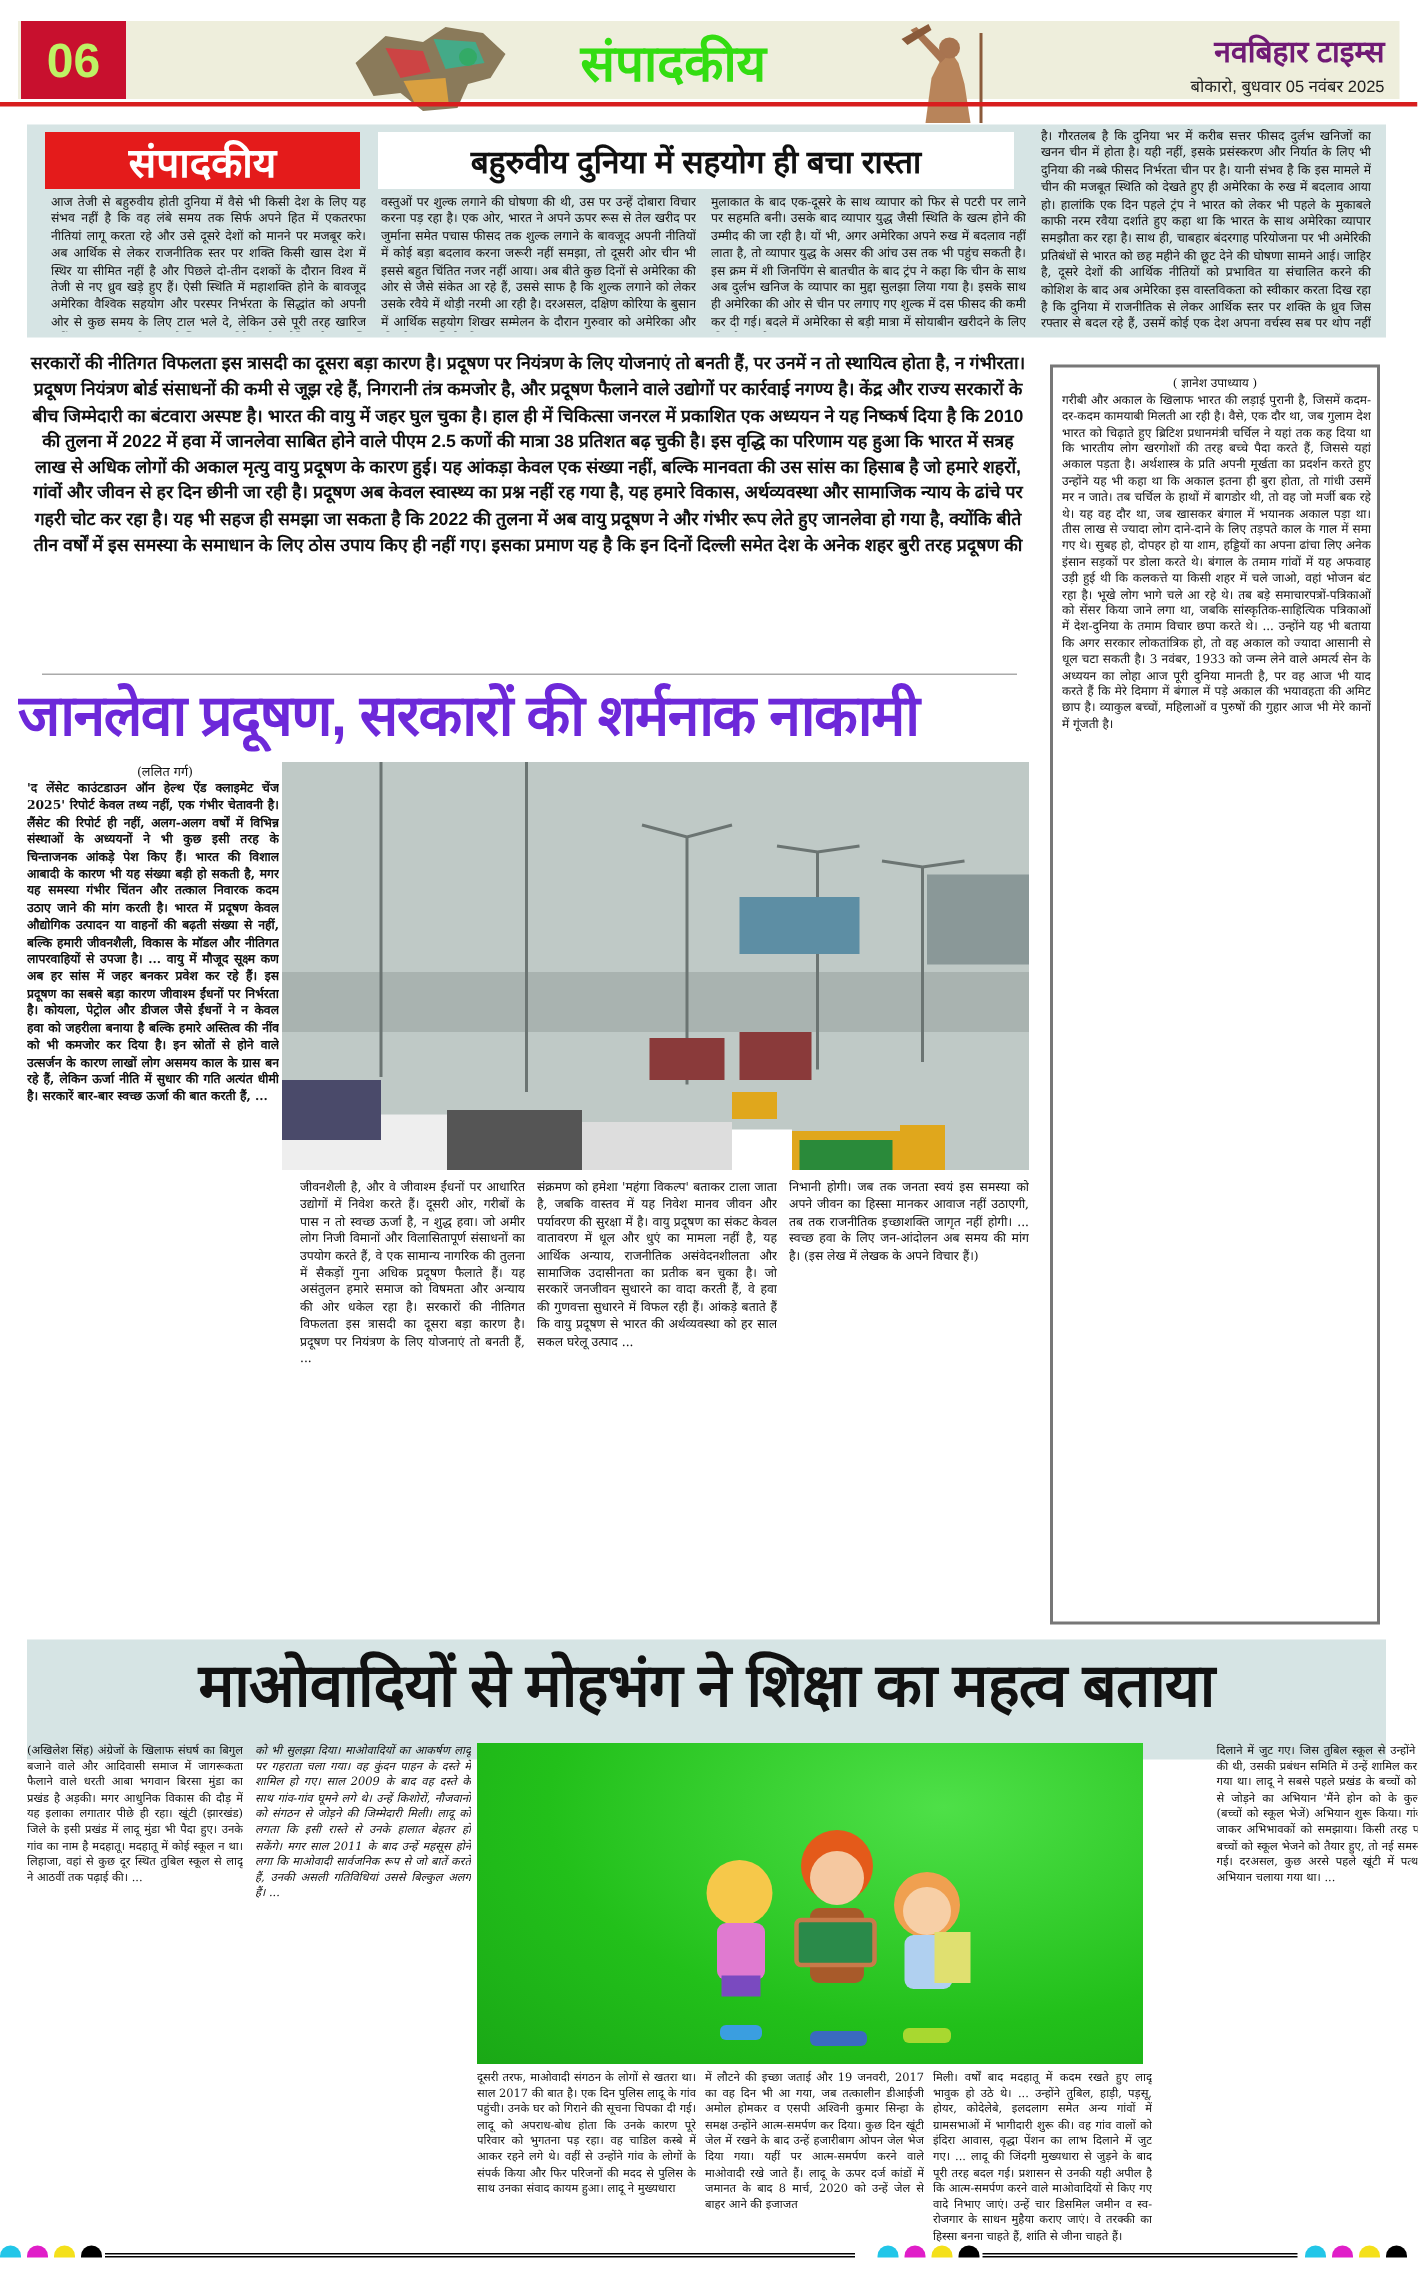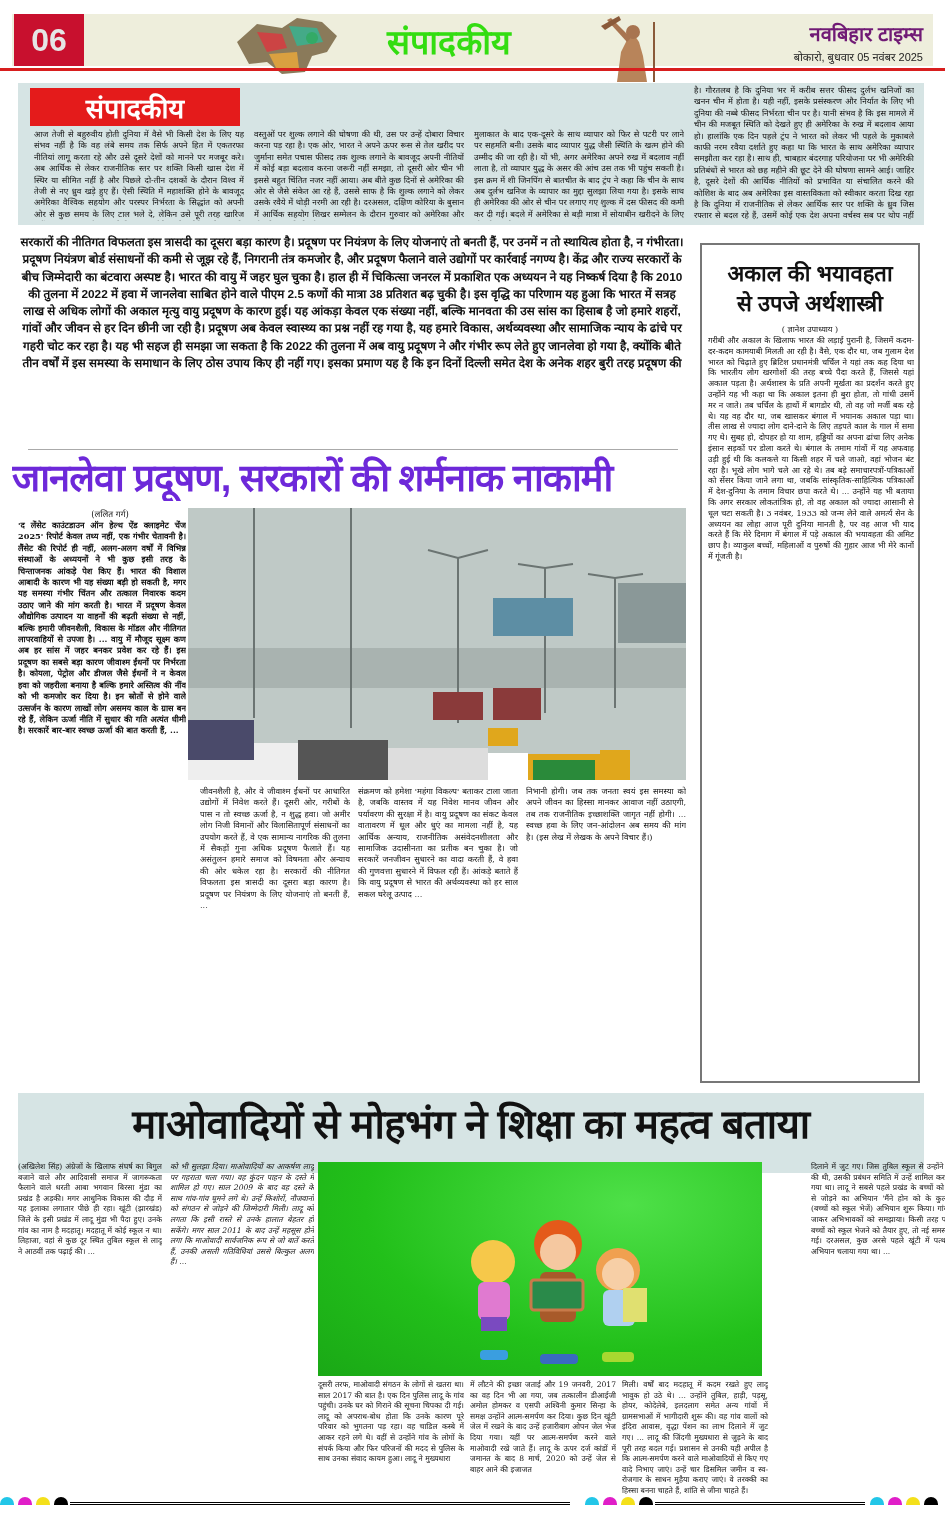--- a/index.html
+++ b/index.html
@@ -1,20 +1,20 @@
 <!DOCTYPE html>
 <html><head>
 <meta charset="utf-8">
 <style>
   * { box-sizing: border-box; margin: 0; padding: 0; }
   body { width: 945px; height: 1518px; background: #fff; font-family: "DejaVu Sans", sans-serif; color: #111; position: relative; overflow: hidden; }
 
   
   .masthead { position: absolute; left: 12px; top: 14px; width: 921px; height: 52px; background: #eeeedc; }
-  .page-num { position: absolute; left: 2px; top: 0; width: 70px; height: 52px; background: #c8102e; color: #e5e5e5; font: bold 32px "Liberation Sans", sans-serif; display: flex; align-items: center; justify-content: center; }
+  .page-num { position: absolute; left: 2px; top: 0; width: 70px; height: 52px; background: #c8102e; color: #bef264; font: bold 32px "Liberation Sans", sans-serif; display: flex; align-items: center; justify-content: center; }
   .map-art { position: absolute; left: 215px; top: -2px; width: 120px; height: 66px; }
   .section-title { position: absolute; left: 375px; top: 4px; font: bold 34px "Liberation Sans", sans-serif; color: #33dd11; }
   .statue-art { position: absolute; left: 565px; top: -2px; width: 110px; height: 70px; }
   .brand { position: absolute; right: 10px; top: 6px; text-align: right; }
   .brand-name { font: bold 20px "Liberation Sans", sans-serif; color: #701a75; }
   .brand-date { font: 11px "Liberation Sans", sans-serif; color: #222; margin-top: 2px; }
   .red-rule { position: absolute; left: 0; top: 68px; width: 945px; height: 3px; background: #d81e1e; }
 
   
   .top-band { position: absolute; left: 18px; top: 83px; width: 906px; height: 142px; background: #d6e4e4; }
@@ -83,35 +83,32 @@
   </svg>
   <div class="brand">
     <div class="brand-name">नवबिहार टाइम्स</div>
     <div class="brand-date">बोकारो, बुधवार 05 नवंबर 2025</div>
   </div>
 </div>
 <div class="red-rule"></div>
 
 <div class="top-band">
   <div class="ed-label">संपादकीय</div>
+  <div class="ed-headline-box">बहुरुवीय दुनिया में सहयोग ही बचा रास्ता</div>
   <div class="col c1">आज तेजी से बहुरुवीय होती दुनिया में वैसे भी किसी देश के लिए यह संभव नहीं है कि वह लंबे समय तक सिर्फ अपने हित में एकतरफा नीतियां लागू करता रहे और उसे दूसरे देशों को मानने पर मजबूर करे। अब आर्थिक से लेकर राजनीतिक स्तर पर शक्ति किसी खास देश में स्थिर या सीमित नहीं है और पिछले दो-तीन दशकों के दौरान विश्व में तेजी से नए ध्रुव खड़े हुए हैं। ऐसी स्थिति में महाशक्ति होने के बावजूद अमेरिका वैश्विक सहयोग और परस्पर निर्भरता के सिद्धांत को अपनी ओर से कुछ समय के लिए टाल भले दे, लेकिन उसे पूरी तरह खारिज नहीं कर सकता। यही वजह है कि कुछ महीने पहले अमेरिका के राष्ट्रपति डोनाल्ड ट्रंप ने जिस तरह दूसरे कई देशों से आयातित</div>
   <div class="col c2">वस्तुओं पर शुल्क लगाने की घोषणा की थी, उस पर उन्हें दोबारा विचार करना पड़ रहा है। एक ओर, भारत ने अपने ऊपर रूस से तेल खरीद पर जुर्माना समेत पचास फीसद तक शुल्क लगाने के बावजूद अपनी नीतियों में कोई बड़ा बदलाव करना जरूरी नहीं समझा, तो दूसरी ओर चीन भी इससे बहुत चिंतित नजर नहीं आया। अब बीते कुछ दिनों से अमेरिका की ओर से जैसे संकेत आ रहे हैं, उससे साफ है कि शुल्क लगाने को लेकर उसके रवैये में थोड़ी नरमी आ रही है। दरअसल, दक्षिण कोरिया के बुसान में आर्थिक सहयोग शिखर सम्मेलन के दौरान गुरुवार को अमेरिका और चीन के राष्ट्रपति के बीच</div>
   <div class="col c3">मुलाकात के बाद एक-दूसरे के साथ व्यापार को फिर से पटरी पर लाने पर सहमति बनी। उसके बाद व्यापार युद्ध जैसी स्थिति के खत्म होने की उम्मीद की जा रही है। यों भी, अगर अमेरिका अपने रुख में बदलाव नहीं लाता है, तो व्यापार युद्ध के असर की आंच उस तक भी पहुंच सकती है। इस क्रम में शी जिनपिंग से बातचीत के बाद ट्रंप ने कहा कि चीन के साथ अब दुर्लभ खनिज के व्यापार का मुद्दा सुलझा लिया गया है। इसके साथ ही अमेरिका की ओर से चीन पर लगाए गए शुल्क में दस फीसद की कमी कर दी गई। बदले में अमेरिका से बड़ी मात्रा में सोयाबीन खरीदने के लिए चीन तैयार हो गया</div>
   <div class="col c4">है। गौरतलब है कि दुनिया भर में करीब सत्तर फीसद दुर्लभ खनिजों का खनन चीन में होता है। यही नहीं, इसके प्रसंस्करण और निर्यात के लिए भी दुनिया की नब्बे फीसद निर्भरता चीन पर है। यानी संभव है कि इस मामले में चीन की मजबूत स्थिति को देखते हुए ही अमेरिका के रुख में बदलाव आया हो। हालांकि एक दिन पहले ट्रंप ने भारत को लेकर भी पहले के मुकाबले काफी नरम रवैया दर्शाते हुए कहा था कि भारत के साथ अमेरिका व्यापार समझौता कर रहा है। साथ ही, चाबहार बंदरगाह परियोजना पर भी अमेरिकी प्रतिबंधों से भारत को छह महीने की छूट देने की घोषणा सामने आई। जाहिर है, दूसरे देशों की आर्थिक नीतियों को प्रभावित या संचालित करने की कोशिश के बाद अब अमेरिका इस वास्तविकता को स्वीकार करता दिख रहा है कि दुनिया में राजनीतिक से लेकर आर्थिक स्तर पर शक्ति के ध्रुव जिस रफ्तार से बदल रहे हैं, उसमें कोई एक देश अपना वर्चस्व सब पर थोप नहीं सकता।</div>
 </div>
 
 <div class="lead">सरकारों की नीतिगत विफलता इस त्रासदी का दूसरा बड़ा कारण है। प्रदूषण पर नियंत्रण के लिए योजनाएं तो बनती हैं, पर उनमें न तो स्थायित्व होता है, न गंभीरता। प्रदूषण नियंत्रण बोर्ड संसाधनों की कमी से जूझ रहे हैं, निगरानी तंत्र कमजोर है, और प्रदूषण फैलाने वाले उद्योगों पर कार्रवाई नगण्य है। केंद्र और राज्य सरकारों के बीच जिम्मेदारी का बंटवारा अस्पष्ट है। भारत की वायु में जहर घुल चुका है। हाल ही में चिकित्सा जनरल में प्रकाशित एक अध्ययन ने यह निष्कर्ष दिया है कि 2010 की तुलना में 2022 में हवा में जानलेवा साबित होने वाले पीएम 2.5 कणों की मात्रा 38 प्रतिशत बढ़ चुकी है। इस वृद्धि का परिणाम यह हुआ कि भारत में सत्रह लाख से अधिक लोगों की अकाल मृत्यु वायु प्रदूषण के कारण हुई। यह आंकड़ा केवल एक संख्या नहीं, बल्कि मानवता की उस सांस का हिसाब है जो हमारे शहरों, गांवों और जीवन से हर दिन छीनी जा रही है। प्रदूषण अब केवल स्वास्थ्य का प्रश्न नहीं रह गया है, यह हमारे विकास, अर्थव्यवस्था और सामाजिक न्याय के ढांचे पर गहरी चोट कर रहा है। यह भी सहज ही समझा जा सकता है कि 2022 की तुलना में अब वायु प्रदूषण ने और गंभीर रूप लेते हुए जानलेवा हो गया है, क्योंकि बीते तीन वर्षों में इस समस्या के समाधान के लिए ठोस उपाय किए ही नहीं गए। इसका प्रमाण यह है कि इन दिनों दिल्ली समेत देश के अनेक शहर बुरी तरह प्रदूषण की चपेट में हैं। यह न केवल सरकार की शर्मनाक नाकामी है बल्कि भयावह और बेहद दर्दनाक भी है।</div>
 <div class="lead-rule"></div>
 <div class="main-headline">जानलेवा प्रदूषण, सरकारों की शर्मनाक नाकामी</div>
 
 <div class="famine-box">
-  <div class="famine-title">
-    <div>अकाल की भयावहता</div>
-    <div>से उपजे अर्थशास्त्री</div>
-  </div>
   <div class="famine-byline">( ज्ञानेश उपाध्याय )</div>
   <div class="col">गरीबी और अकाल के खिलाफ भारत की लड़ाई पुरानी है, जिसमें कदम-दर-कदम कामयाबी मिलती आ रही है। वैसे, एक दौर था, जब गुलाम देश भारत को चिढ़ाते हुए ब्रिटिश प्रधानमंत्री चर्चिल ने यहां तक कह दिया था कि भारतीय लोग खरगोशों की तरह बच्चे पैदा करते हैं, जिससे यहां अकाल पड़ता है। अर्थशास्त्र के प्रति अपनी मूर्खता का प्रदर्शन करते हुए उन्होंने यह भी कहा था कि अकाल इतना ही बुरा होता, तो गांधी उसमें मर न जाते। तब चर्चिल के हाथों में बागडोर थी, तो वह जो मर्जी बक रहे थे। यह वह दौर था, जब खासकर बंगाल में भयानक अकाल पड़ा था। तीस लाख से ज्यादा लोग दाने-दाने के लिए तड़पते काल के गाल में समा गए थे। सुबह हो, दोपहर हो या शाम, हड्डियों का अपना ढांचा लिए अनेक इंसान सड़कों पर डोला करते थे। बंगाल के तमाम गांवों में यह अफवाह उड़ी हुई थी कि कलकत्ते या किसी शहर में चले जाओ, वहां भोजन बंट रहा है। भूखे लोग भागे चले आ रहे थे। तब बड़े समाचारपत्रों-पत्रिकाओं को सेंसर किया जाने लगा था, जबकि सांस्कृतिक-साहित्यिक पत्रिकाओं में देश-दुनिया के तमाम विचार छपा करते थे। ... उन्होंने यह भी बताया कि अगर सरकार लोकतांत्रिक हो, तो वह अकाल को ज्यादा आसानी से धूल चटा सकती है। 3 नवंबर, 1933 को जन्म लेने वाले अमर्त्य सेन के अध्ययन का लोहा आज पूरी दुनिया मानती है, पर वह आज भी याद करते हैं कि मेरे दिमाग में बंगाल में पड़े अकाल की भयावहता की अमिट छाप है। व्याकुल बच्चों, महिलाओं व पुरुषों की गुहार आज भी मेरे कानों में गूंजती है।</div>
 </div>
 
 <div class="byline-main">(ललित गर्ग)</div>
 <div class="main-photo">
   <svg width="498" height="272" viewBox="0 0 498 272">
     <rect x="0" y="0" width="498" height="272" fill="#bfc9c6"></rect>
     <rect x="0" y="140" width="498" height="40" fill="#a9b3b0"></rect>
     <g stroke="#6b7472" stroke-width="2" fill="none">

